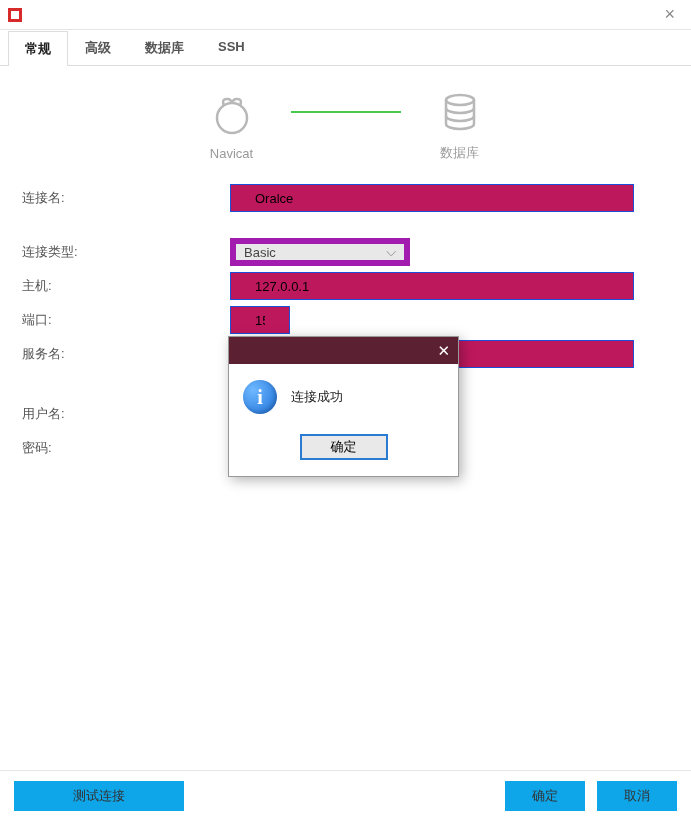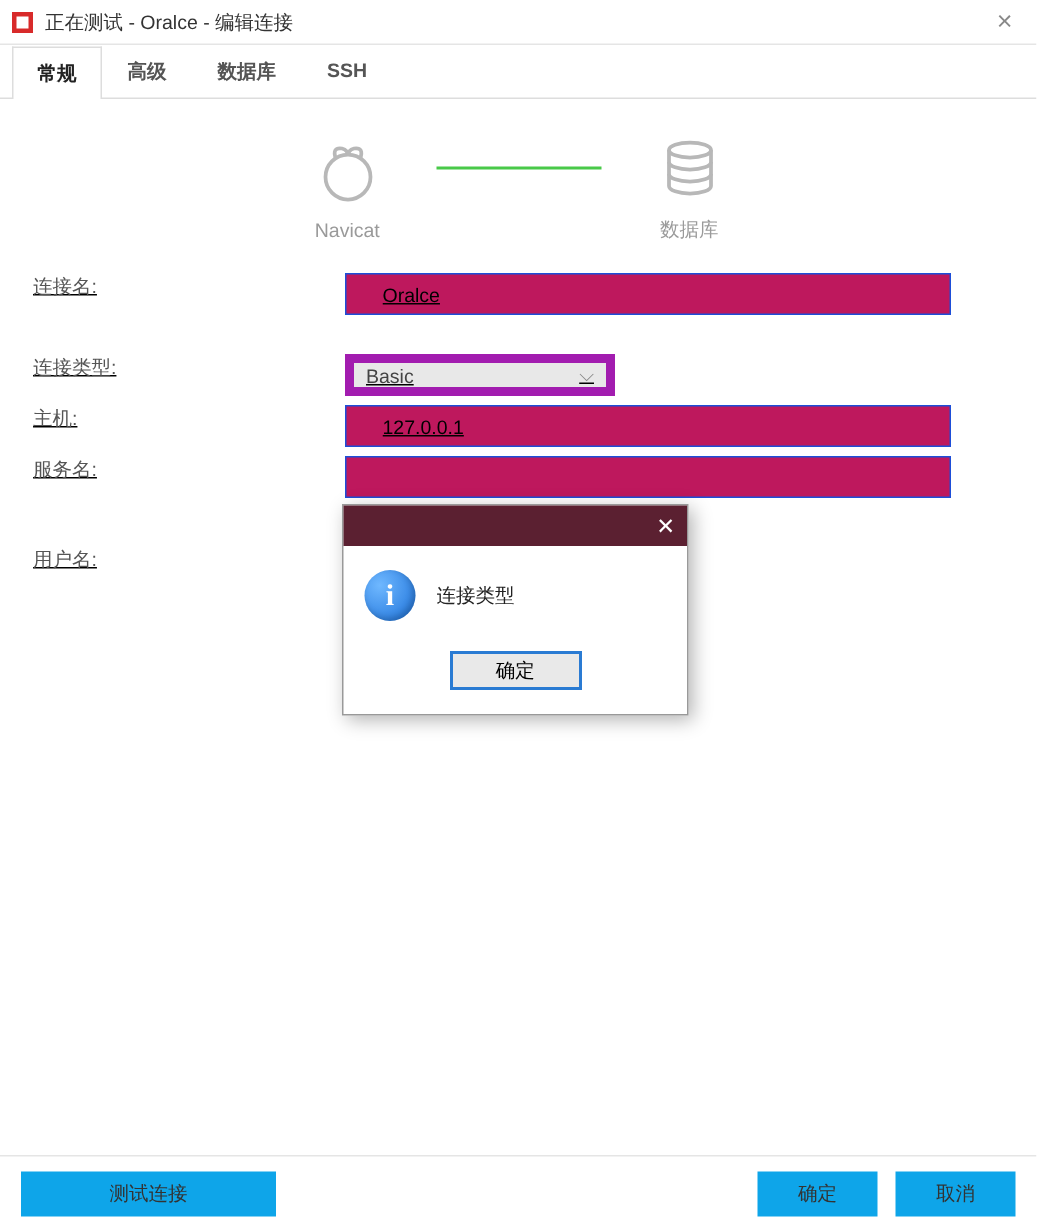--- a/index.html
+++ b/index.html
@@ -16,21 +16,21 @@
     .tab.active { border-color: #ddd; background: #fff; position: relative; top: 1px; color: #222; }
     
     .content { padding: 18px 20px 0 20px; }
     
     .conn-visual { display: flex; justify-content: center; align-items: center; margin: 6px 0 20px 0; }
     .vis-node { display: flex; flex-direction: column; align-items: center; width: 90px; }
     .vis-icon { width: 44px; height: 44px; margin-bottom: 10px; }
     .vis-label { font-size: 13px; color: #9a9a9a; }
     .vis-line { width: 110px; height: 2px; background: #49c949; margin: 0 14px 28px 14px; }
     
-    .form-row { display: flex; align-items: flex-start; height: 32px; margin-bottom: 2px; text-decoration: underline; }
+    .form-row { display: flex; align-items: center; height: 32px; margin-bottom: 2px; }
     .form-row.spaced { margin-top: 22px; }
     .form-row.spaced2 { margin-top: 28px; }
     .form-label { width: 210px; font-size: 13px; color: #555; padding-left: 2px; }
     .text-input { height: 28px; border: 1px solid #1d4ed8; padding: 0 24px; font-size: 13px; background: #be185d; outline: none; }
     .text-input.wide { width: 404px; }
     .text-input.med { width: 180px; }
     .text-input.small { width: 60px; }
     .select-box { width: 180px; height: 28px; border: 6px solid #a21caf; background: #e8e8e8; display: flex; align-items: center; padding: 0 8px; font-size: 13px; color: #444; position: relative; }
     .select-box .chev { margin-left: auto; color: #888; }
     
@@ -47,21 +47,20 @@
     .info-icon { width: 34px; height: 34px; border-radius: 50%; background: radial-gradient(circle at 30% 30%, #6fb8ff, #1a6fd8); display: flex; align-items: center; justify-content: center; color: #fff; font-weight: bold; font-size: 20px; font-family: Georgia, serif; margin-right: 14px; flex-shrink: 0; box-shadow: inset -2px -2px 4px rgba(0,0,0,0.2); }
     .modal-msg { font-size: 13px; color: #222; }
     .modal-footer { padding: 10px 0 16px 0; display: flex; justify-content: center; }
     .modal-btn { width: 88px; height: 26px; border: 2px solid #2a7bd3; background: #e9e9e9; font-size: 13px; cursor: pointer; }
   </style>
 </head>
 <body>
 
 <div class="titlebar">
   <div class="app-icon"></div>
-  <div class="title-text">正在测试 - Oralce - 编辑连接</div>
   <div class="close-x">×</div>
 </div>
 
 <div class="tabs">
   <div class="tab active">常规</div>
   <div class="tab">高级</div>
   <div class="tab">数据库</div>
   <div class="tab">SSH</div>
 </div>
 
@@ -99,45 +98,53 @@
       <span>Basic</span>
       <span class="chev">⌵</span>
     </div>
   </div>
 
   <div class="form-row">
     <div class="form-label">主机:</div>
     <input class="text-input wide" value="127.0.0.1" style="">
   </div>
 
+  <div class="form-row">
+    <div class="form-label">端口:</div>
+    <input class="text-input small" value="1521" style="">
+  </div>
 
   <div class="form-row">
     <div class="form-label">服务名:</div>
     <input class="text-input wide" value="" style="">
   </div>
 
   <div class="form-row spaced2">
     <div class="form-label">用户名:</div>
     <input class="text-input med" value="" style="">
   </div>
 
+  <div class="form-row">
+    <div class="form-label">密码:</div>
+    <input type="password" class="text-input med" value="" style="">
+  </div>
 
 </div>
 
 <div class="footer">
   <button class="btn test">测试连接</button>
   <div class="spacer"></div>
   <button class="btn">确定</button>
   <button class="btn">取消</button>
 </div>
 
 <div class="modal">
   <div class="modal-title">
     <span class="modal-close">✕</span>
   </div>
   <div class="modal-body">
     <div class="info-icon">i</div>
-    <div class="modal-msg">连接类型</div>
+    <div class="modal-msg">连接成功</div>
   </div>
   <div class="modal-footer">
     <button class="modal-btn">确定</button>
   </div>
 </div>
 
 </body></html>

